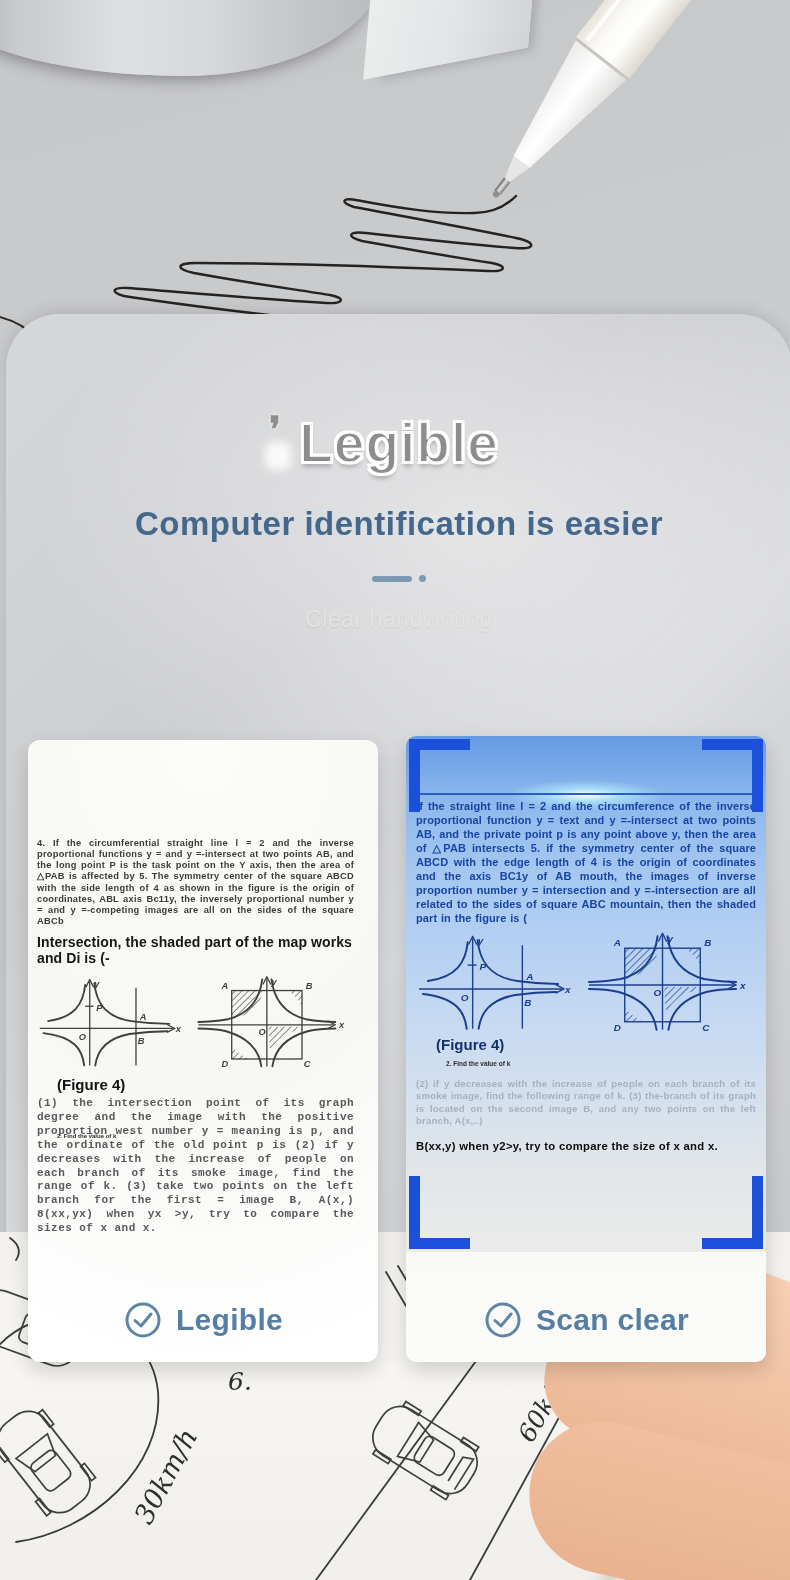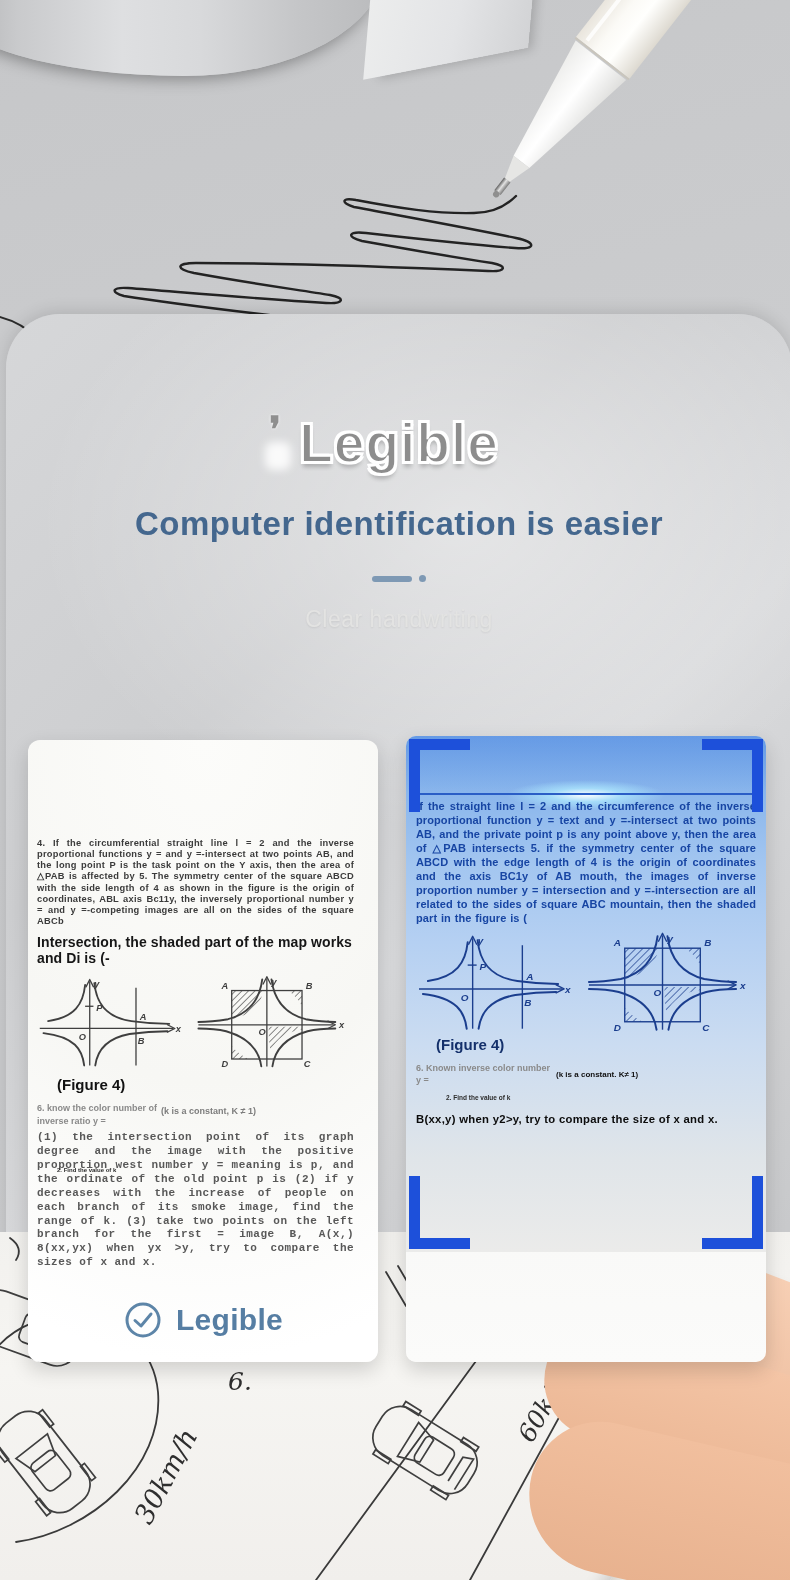--- a/index.html
+++ b/index.html
@@ -281,27 +281,20 @@
         <text x="73" y="64">O</text>
         <text x="33" y="14">A</text>
         <text x="124" y="14">B</text>
         <text x="122" y="99">C</text>
         <text x="33" y="99">D</text>
       </svg>
     </div>
 
     <div class="fig-caption cap-dark">(Figure 4)</div>
 
-    <div class="q6-row">
-      <div class="q6-col q6-gray">
-        <div>6. know the color number of</div>
-        <div>inverse ratio y =</div>
-      </div>
-      <div class="q6-const-left">(k is a constant, K ≠ 1)</div>
-    </div>
 
     <div class="p2-left-wrap">
       <span class="tiny-note-left">2. Find the value of k</span>
       <p class="p2-left">(1) the intersection point of its graph degree and the image with the positive proportion west number y = meaning is p, and the ordinate of the old point p is (2) if y decreases with the increase of people on each branch of its smoke image, find the range of k. (3) take two points on the left branch for the first = image B, A(x,) 8(xx,yx) when yx &gt;y, try to compare the sizes of x and x.</p>
     </div>
   </div>
 
   <div class="paper-label">
     <svg class="check-icon" viewBox="0 0 40 40">
       <circle cx="20" cy="20" r="16" fill="none" stroke="#5d85a8" stroke-width="3"></circle>
@@ -358,31 +351,32 @@
           <text x="73" y="64">O</text>
           <text x="33" y="14">A</text>
           <text x="124" y="14">B</text>
           <text x="122" y="99">C</text>
           <text x="33" y="99">D</text>
         </svg>
       </div>
 
       <div class="fig-caption cap-blue">(Figure 4)</div>
 
-      <div class="q6-row">
-        <div class="q6-col q6-gray">
-          <div>6. Known inverse color number</div>
-          <div>y =</div>
-        </div>
-        <div class="q6-const-right">(k is a constant. K≠ 1)</div>
-      </div>
 
       <div class="tiny-note-right">2. Find the value of k</div>
+      <p class="p2-gray-right">(2) if y decreases with the increase of people on each branch of its smoke image, find the following range of k. (3) the-branch of its graph is located on the second image B, and any two points on the left branch, A(x,..)</p>
       <p class="p3-bold-right">B(xx,y) when y2&gt;y, try to compare the size of x and x.</p>
     </div>
 
     <div class="bk bk-tl"></div>
     <div class="bk bk-tr"></div>
     <div class="bk bk-bl"></div>
     <div class="bk bk-br"></div>
   </div>
 
+  <div class="paper-label">
+    <svg class="check-icon" viewBox="0 0 40 40">
+      <circle cx="20" cy="20" r="16" fill="none" stroke="#5d85a8" stroke-width="3"></circle>
+      <path d="M12,20.5 L18,26 L28,14" fill="none" stroke="#5d85a8" stroke-width="3" stroke-linecap="round" stroke-linejoin="round"></path>
+    </svg>
+    <span class="label-text">Scan clear</span>
+  </div>
 </div>
 
 </body></html>

